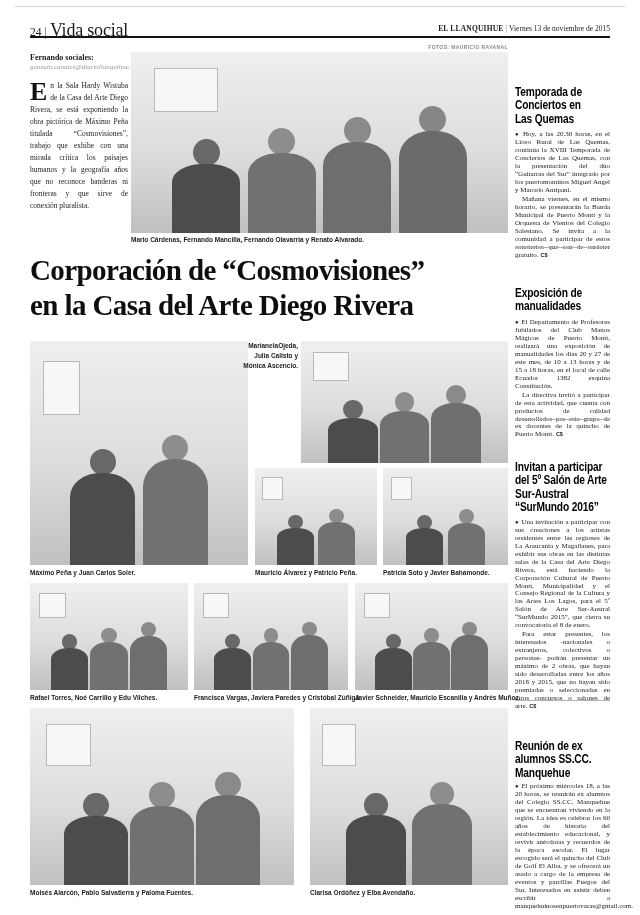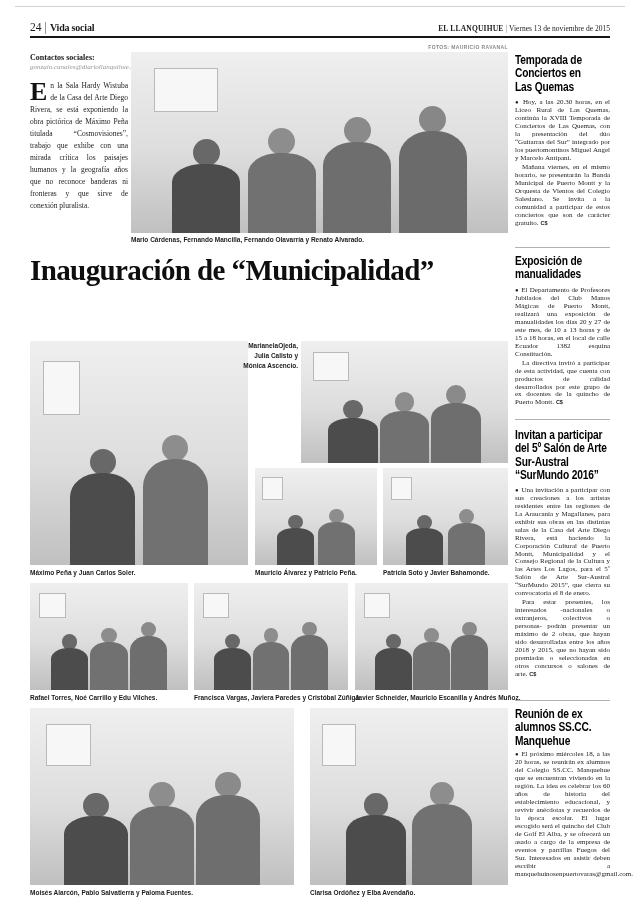--- a/index.html
+++ b/index.html
@@ -4,21 +4,21 @@
 <style>
   html,body{margin:0;padding:0;background:#ffffff;}
   .page{position:relative;width:640px;height:915px;background:#fff;overflow:hidden;
         font-family:"Liberation Serif",serif;color:#1a1a1a;}
 
   
   .hairline{position:absolute;left:15px;top:6px;width:610px;height:1px;background:#d2d2d2;}
   .hdr-left{position:absolute;left:30px;top:20px;font-size:12px;white-space:nowrap;}
   .hdr-left .pgnum{font-weight:normal;font-size:11.5px;}
   .hdr-left .sep{color:#555;font-weight:300;padding:0 3px;}
-  .hdr-left .section{font-weight:bold;font-size:10px;letter-spacing:-0.2px;}
+  .hdr-left .section{font-weight:normal;font-size:18px;letter-spacing:-0.2px;}
   .hdr-right{position:absolute;right:30px;top:24px;font-size:7.5px;white-space:nowrap;color:#222;}
   .hdr-right .paper{font-weight:bold;letter-spacing:0.2px;}
   .hdr-right .sep{color:#777;padding:0 2px;}
   .hdr-rule{position:absolute;left:30px;top:36px;width:580px;height:2px;background:#151515;}
   .credit{position:absolute;right:132px;top:44px;font-family:"Liberation Sans",sans-serif;
           font-size:5px;font-weight:bold;color:#8a8a8a;letter-spacing:0.4px;}
 
   
   .contacts-label{position:absolute;left:30px;top:53px;font-weight:bold;font-size:8px;}
   .contacts-email{position:absolute;left:30px;top:63px;font-style:italic;font-size:7px;
@@ -42,21 +42,21 @@
   .p-head{width:40%;aspect-ratio:1/1;border-radius:50%;}
   .p-torso{width:100%;flex:1;margin-top:-3%;border-radius:46% 46% 0 0 / 26% 26% 0 0;}
 
   
   .cap{position:absolute;font-family:"Liberation Sans",sans-serif;font-size:6.5px;
        font-weight:bold;color:#1b1b1b;white-space:nowrap;}
   .cap-block{position:absolute;left:234px;top:341px;width:64px;font-family:"Liberation Sans",sans-serif;
              font-size:6.5px;font-weight:bold;color:#1b1b1b;text-align:right;line-height:1.55;}
 
   
-  .sb-article{position:absolute;left:515px;width:95px;}
+  .sb-article{position:absolute;left:515px;width:95px;margin-top:32px;}
   .sb-title{transform:scaleX(0.85);transform-origin:0 0;}
   .sb-title div{white-space:nowrap;font-family:"Liberation Sans",sans-serif;font-weight:bold;
                 font-size:12px;line-height:1.12;color:#000;letter-spacing:-0.2px;}
   .sb-body{font-size:7px;line-height:1.14;text-align:justify;color:#222;}
   .sb-body p{margin:0;}
   .sb-body p + p{text-indent:7px;margin-top:1px;}
   .bullet{font-size:6px;}
   .endmark{font-family:"Liberation Sans",sans-serif;font-size:5.5px;font-weight:bold;margin-left:2px;}
   .divider{position:absolute;left:515px;width:95px;height:1px;background:#b2b2b2;}
 </style>
@@ -68,21 +68,21 @@
   <div class="hairline"></div>
   <div class="hdr-left">
     <span class="pgnum">24</span><span class="sep">|</span><span class="section">Vida social</span>
   </div>
   <div class="hdr-right">
     <span class="paper">EL LLANQUIHUE</span><span class="sep">|</span><span>Viernes 13 de noviembre de 2015</span>
   </div>
   <div class="hdr-rule"></div>
   <div class="credit">FOTOS: MAURICIO RAVANAL</div>
 
-  <div class="contacts-label">Contactos sociales:</div>
+  <div class="contacts-label">Fernando sociales:</div>
   <div class="contacts-email">gonzalo.canales@diariollanquihue.cl</div>
   <div class="intro">
     <span class="dropcap">E</span><span>n la Sala Hardy Wistuba de la Casa del Arte Diego Rivera, se está exponiendo la obra pictórica de Máximo Peña titulada “Cosmovisiones”, trabajo que exhibe con una mirada crítica los paisajes humanos y la geografía años que no reconoce banderas ni fronteras y que sirve de conexión pluralista.</span>
   </div>
 
   <div class="photo" style="left:131px;top:52px;width:377px;height:181px;">
       <div class="person" style="left: 11%; height: 52%; width: 18%;">
         <div class="p-head" style="background: rgb(104, 104, 104);"></div>
         <div class="p-torso" style="background: rgb(76, 76, 76);"></div>
       </div>
@@ -95,21 +95,22 @@
         <div class="p-torso" style="background: rgb(110, 110, 110);"></div>
       </div>
       <div class="person" style="left: 71%; height: 70%; width: 18%;">
         <div class="p-head" style="background: rgb(135, 135, 135);"></div>
         <div class="p-torso" style="background: rgb(107, 107, 107);"></div>
       </div>
     </div>
   <div class="cap" style="left:131px;top:236px;">Mario Cárdenas, Fernando Mancilla, Fernando Olavarría y Renato Alvarado.</div>
 
   <div class="headline">
-    <div>Inauguración de “Municipalidad”</div>
+    <div>Corporación de “Cosmovisiones”</div>
+    <div>en la Casa del Arte Diego Rivera</div>
   </div>
 
   <div class="photo" style="left:30px;top:341px;width:218px;height:224px;">
       <div class="person" style="left: 18.3333%; height: 52%; width: 30%;">
         <div class="p-head" style="background: rgb(104, 104, 104);"></div>
         <div class="p-torso" style="background: rgb(76, 76, 76);"></div>
       </div>
       <div class="person" style="left: 51.6667%; height: 58%; width: 30%;">
         <div class="p-head" style="background: rgb(141, 141, 141);"></div>
         <div class="p-torso" style="background: rgb(113, 113, 113);"></div>

